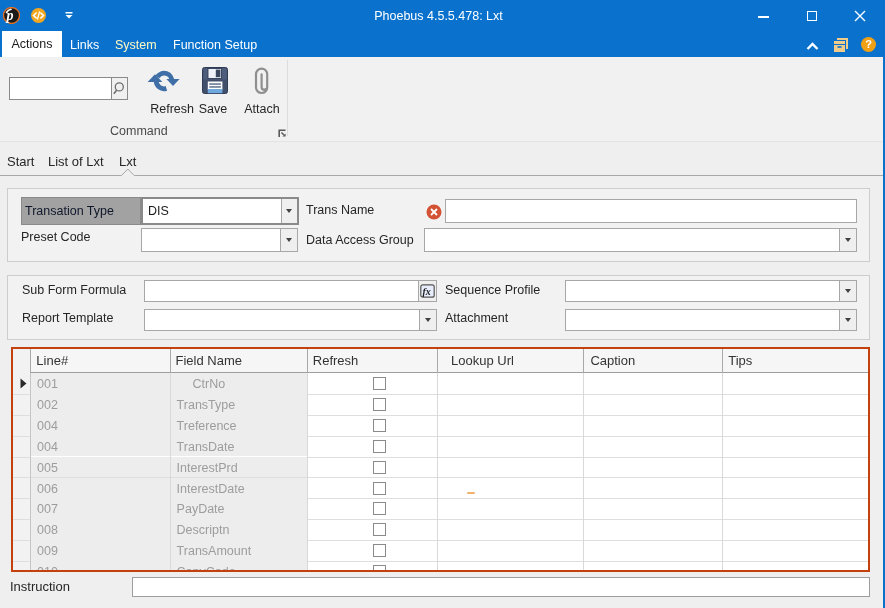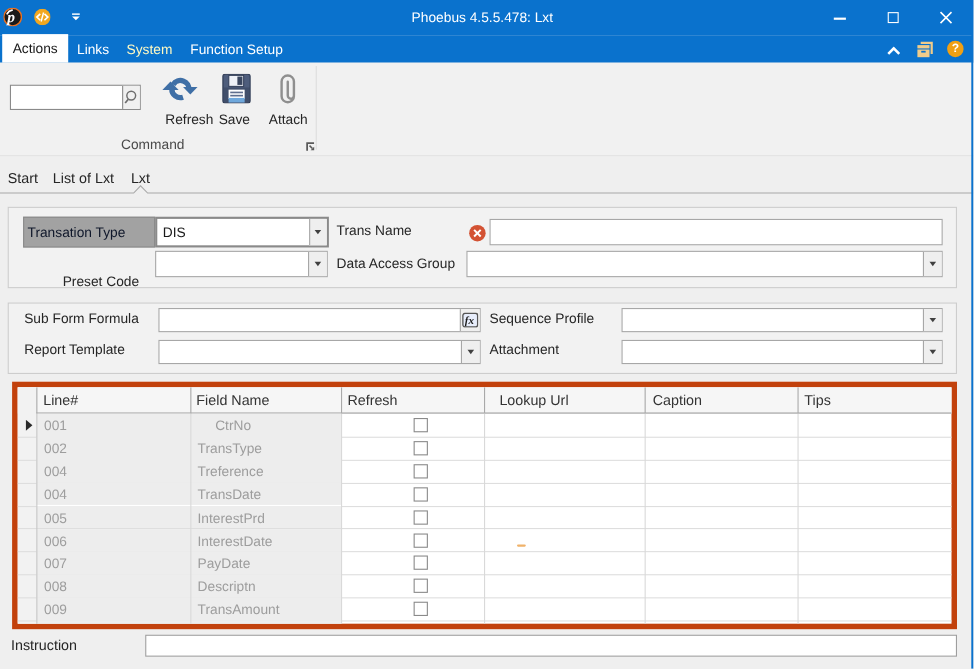--- a/index.html
+++ b/index.html
@@ -117,21 +117,21 @@
 
 <div class="gb" style="left:7px;top:188px;width:863px;height:74px;"></div>
 <div class="abs" style="left:21px;top:197px;width:120px;height:28px;background:#a2a2a2;border:1px solid #8a8a8a;font-size:12.5px;color:#0f172a;line-height:26px;padding-left:3px;">Transation Type</div>
 <div class="abs ed" style="left:141px;top:197px;width:158px;height:28px;border:2px solid #8a8a8a;font-size:12.5px;color:#1a1a1a;line-height:24px;padding-left:5px;">DIS<span class="ddbtn" style="width:16px;"></span></div>
 <div class="abs lbl" style="left:306px;top:203px;">Trans Name</div>
 <svg class="abs" style="left:426px;top:204px;" width="16" height="16" viewBox="0 0 16 16">
   <circle cx="8" cy="8" r="7.5" fill="#d35233"></circle>
   <path d="M5 5 L11 11 M11 5 L5 11" stroke="#fff" stroke-width="1.8"></path>
 </svg>
 <div class="abs ed" style="left:445px;top:199px;width:412px;height:24px;"></div>
-<div class="abs lbl" style="left:21px;top:249px;margin-left:36px;">Preset Code</div>
+<div class="abs lbl" style="left:21px;top:230px;">Preset Code</div>
 <div class="abs ed" style="left:141px;top:228px;width:157px;height:24px;">
     <span class="ddbtn"></span>
   </div>
 <div class="abs lbl" style="left:306px;top:233px;">Data Access Group</div>
 <div class="abs ed" style="left:424px;top:228px;width:433px;height:24px;">
     <span class="ddbtn"></span>
   </div>
 
 <div class="gb" style="left:7px;top:275px;width:863px;height:65px;"></div>
 <div class="abs lbl" style="left:22px;top:283px;">Sub Form Formula</div>
@@ -148,21 +148,21 @@
   </div>
 <div class="abs lbl" style="left:22px;top:311px;">Report Template</div>
 <div class="abs ed" style="left:144px;top:309px;width:293px;height:22px;">
     <span class="ddbtn"></span>
   </div>
 <div class="abs lbl" style="left:445px;top:311px;">Attachment</div>
 <div class="abs ed" style="left:565px;top:309px;width:292px;height:22px;">
     <span class="ddbtn"></span>
   </div>
 
-<div class="abs" id="grid" style="left:11px;top:347px;width:859px;height:225px;border:5px solid #c2410c;background:#fff;overflow:hidden;">
+<div class="abs" id="grid" style="left:11px;top:347px;width:859px;height:225px;border:2px solid #c2410c;background:#fff;overflow:hidden;">
     <div class="abs" style="left:0;top:0;width:857px;height:24px;background:#f6f6f6;border-bottom:1px solid #9e9e9e;"></div>
     <div class="abs" style="left:23.3px;top:4px;font-size:13px;color:#333;">Line#</div>
     <div class="abs" style="left:162.5px;top:4px;font-size:13px;color:#333;">Field Name</div>
     <div class="abs" style="left:299.8px;top:4px;font-size:13px;color:#333;">Refresh</div>
     <div class="abs" style="left:438px;top:4px;font-size:13px;color:#333;">Lookup Url</div>
     <div class="abs" style="left:577.4px;top:4px;font-size:13px;color:#333;">Caption</div>
     <div class="abs" style="left:715.2px;top:4px;font-size:13px;color:#333;">Tips</div>
     <div class="abs" style="left:0;top:0;width:17.2px;height:223px;background:#f2f2f2;"></div>
     <div class="abs" style="left:17.2px;top:24.0px;width:276.8px;height:20.8px;background:#ededed;"></div>
     <div class="abs" style="left:24px;top:28.0px;font-size:12.5px;color:#9d9d9d;">001</div>

